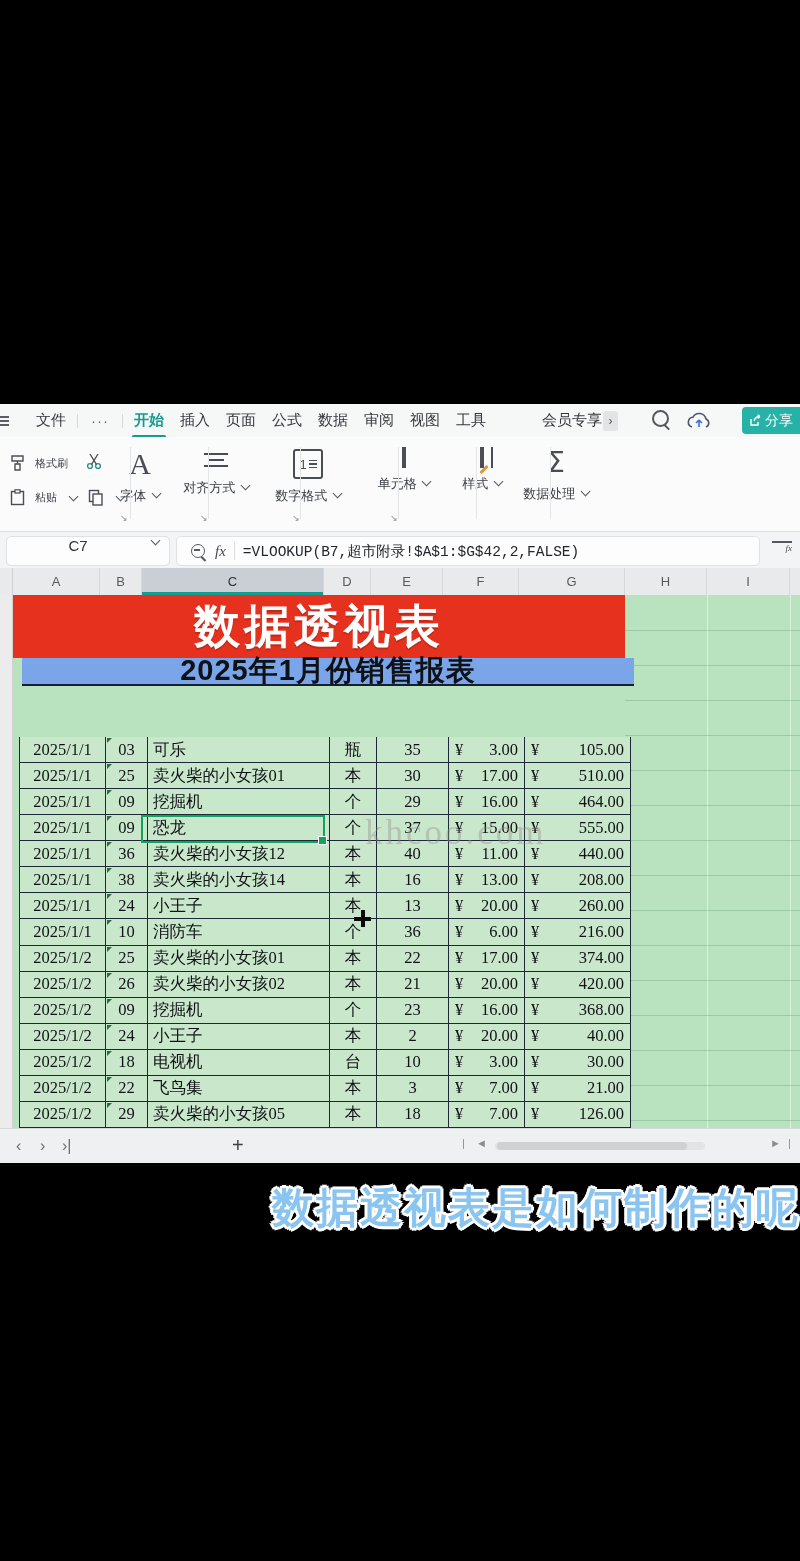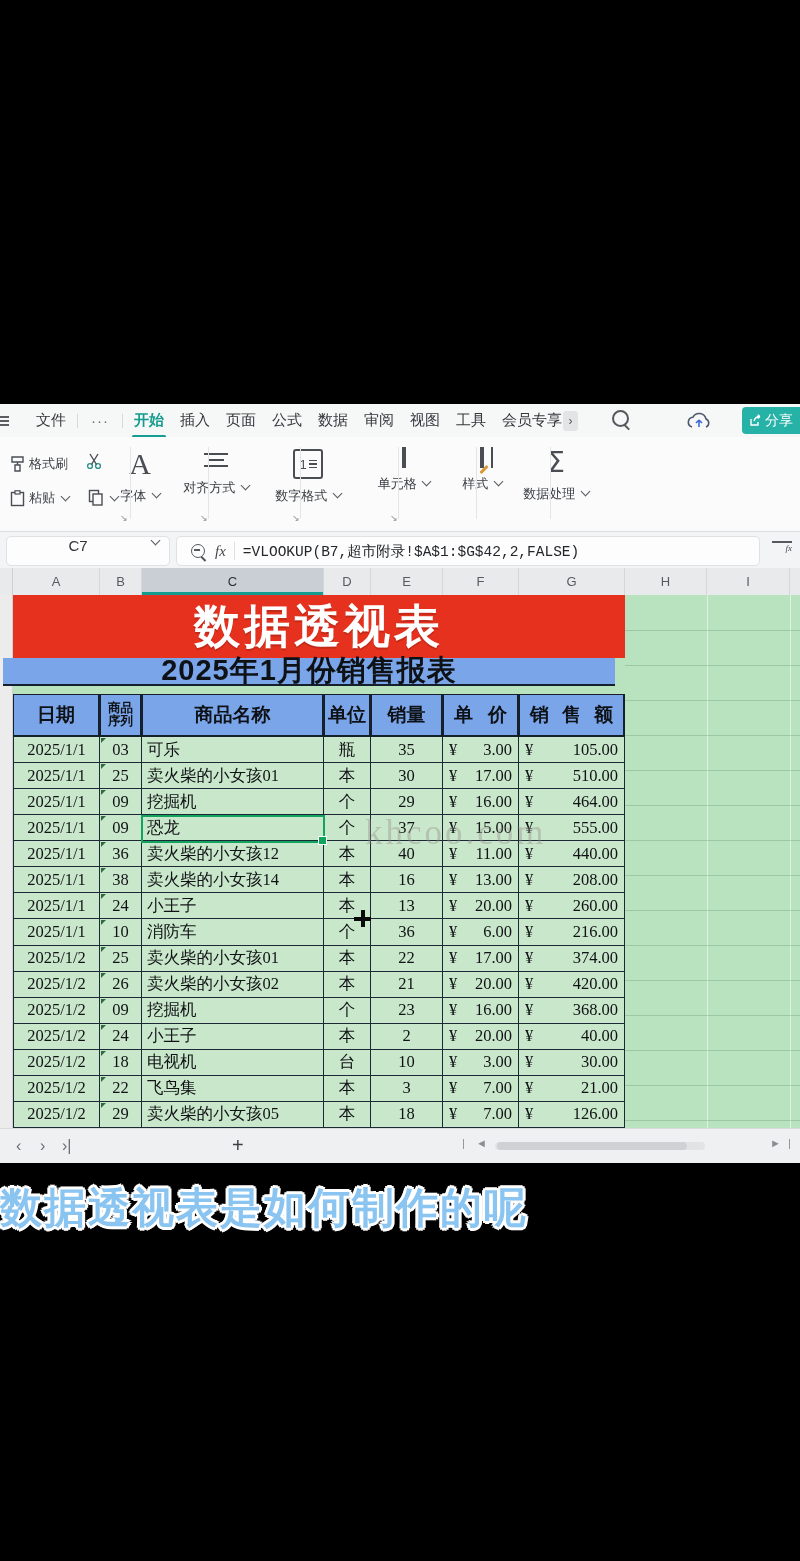--- a/index.html
+++ b/index.html
@@ -11,35 +11,35 @@
   .menubar{left:0;top:404px;width:800px;height:33px;background:#f6f7f7;border-bottom:1px solid #e2e3e4;
            display:flex;align-items:center;}
   .hamburger{position:absolute;left:-7px;top:10px;width:16px;height:12px;}
   .hamburger span{display:block;height:2px;background:#5a5e63;margin:2px 0;}
   .menu-items{display:flex;align-items:center;margin-left:28px;}
   .menu-item{font-size:15px;color:#34383d;padding:0 8px;white-space:nowrap;cursor:default;}
   .menu-item.dots{color:#6b6f74;letter-spacing:1px;padding:0 10px;}
   .menu-item.active{color:#169c90;font-weight:bold;position:relative;}
   .menu-item.active::after{content:"";position:absolute;left:6px;right:6px;bottom:-8px;height:3px;background:#169c90;border-radius:2px;}
   .menu-sep{width:1px;height:14px;background:#d7d8da;margin:0 3px;}
-  .menu-item.member{max-width:52px;overflow:hidden;}
+  .menu-item.member{max-width:52px;overflow:hidden;margin-left:40px;}
   .overflow-btn{width:15px;height:20px;border-radius:3px;background:#e3e4e6;color:#555;font-size:12px;
                 display:flex;align-items:center;justify-content:center;margin-left:1px;}
   .searchwrap{margin-left:34px;}
   .search-icon{width:13px;height:13px;border:2px solid #55595e;border-radius:50%;position:relative;display:inline-block;}
   .search-icon::after{content:"";position:absolute;left:11px;top:12px;width:7px;height:2px;background:#55595e;transform:rotate(45deg);transform-origin:0 0;}
   .cloudwrap{position:absolute;right:88px;top:8px;}
   .sharebtn{position:absolute;right:0;top:3px;width:58px;height:27px;background:#27b2a8;border-radius:4px 0 0 4px;
             color:#fff;font-size:14px;display:flex;align-items:center;justify-content:center;gap:3px;}
 
   
   .ribbon{left:0;top:437px;width:800px;height:94px;background:#fbfbfc;border-bottom:1px solid #dcdddf;}
   .rib-sep{position:absolute;top:10px;width:1px;height:72px;background:#e4e5e7;}
   .rib-launcher{position:absolute;font-size:9px;color:#8a8f94;}
-  .clip{position:absolute;left:10px;font-size:13px;color:#3a3e43;display:flex;align-items:center;gap:4px;}
+  .clip{position:absolute;left:10px;font-size:11px;color:#3a3e43;display:flex;align-items:center;gap:10px;}
   .icon-svg{display:inline-block;vertical-align:middle;}
   .chev{display:inline-block;width:6px;height:6px;border-right:1.5px solid #55595e;border-bottom:1.5px solid #55595e;
         transform:rotate(45deg);margin-left:3px;margin-bottom:3px;}
   .rib-group{position:absolute;top:12px;width:84px;display:flex;flex-direction:column;align-items:center;gap:8px;}
   .rib-group .glabel{font-size:13px;color:#3a3e43;white-space:nowrap;}
   .bigA{font-size:30px;color:#4a4e54;font-weight:400;line-height:30px;font-family:"Liberation Serif",serif;}
   .align-ic span{display:block;height:2px;background:#4a4e54;margin:4px auto;}
   .numfmt-ic{width:26px;height:26px;border:2px solid #4a4e54;border-radius:3px;color:#4a4e54;font-size:13px;
              display:flex;align-items:center;justify-content:center;gap:2px;}
   .numlines span{display:block;width:8px;height:1.5px;background:#4a4e54;margin:2px 0;}
@@ -79,33 +79,33 @@
 
   
   .sheet{left:0;top:595px;width:800px;height:533px;background:#b9e2bf;overflow:hidden;}
   .sheet .hline{position:absolute;left:625px;right:0;height:1px;background:rgba(120,170,130,.45);}
   .sheet .vline{position:absolute;top:0;bottom:0;width:1px;background:rgba(255,255,255,.55);}
   .rowsliver{position:absolute;left:0;top:0;width:13px;height:533px;background:#ececec;border-right:1px solid #cfd1d4;box-sizing:border-box;}
 
   .title-red{position:absolute;left:13px;top:0;width:612px;height:63px;background:#e5311d;
              display:flex;align-items:center;justify-content:center;}
   .title-red span{color:#fff;font-size:46px;font-weight:900;letter-spacing:4px;text-shadow:0 2px 0 rgba(0,0,0,.15);}
-  .title-blue{position:absolute;left:3px;top:63px;width:612px;height:28px;background:#7aa5e9;
+  .title-blue{position:absolute;left:22px;top:63px;width:612px;height:28px;background:#7aa5e9;
               display:flex;align-items:center;justify-content:center;border-bottom:2px solid #16202c;box-sizing:border-box;}
   .title-blue span{color:#0e1116;font-size:29px;font-weight:900;letter-spacing:1px;}
 
   .thead{position:absolute;left:13px;top:99px;width:612px;height:43px;display:grid;
          grid-template-columns:87px 42px 182px 47px 72px 76px 106px;box-sizing:border-box;}
   .th{background:#7aa5e9;border:1px solid #16202c;border-right-width:2px;border-bottom-width:2px;box-sizing:border-box;
       display:flex;align-items:center;justify-content:center;font-weight:bold;font-size:19px;color:#0e1116;}
   .th .two{font-size:12.5px;line-height:13px;text-align:center;font-weight:bold;}
   .th.spread{justify-content:space-between;padding:0 10px;}
 
   .tgrid{position:absolute;left:13px;top:142px;width:612px;display:grid;
-         grid-template-columns:87px 42px 182px 47px 72px 76px 106px;grid-auto-rows:26.07px;}
+         grid-template-columns:87px 42px 182px 47px 72px 76px 106px;grid-auto-rows:26.07px;padding-left:6px;}
   .td{background:#c9e7ca;border-right:1.6px solid #1c2836;border-bottom:1.6px solid #1c2836;box-sizing:border-box;
       display:flex;align-items:center;justify-content:center;font-size:16.5px;color:#101216;
       font-family:"Liberation Serif",serif;overflow:hidden;white-space:nowrap;position:relative;}
   .td.first{border-left:1.6px solid #1c2836;}
   .td.name{justify-content:flex-start;padding-left:5px;}
   .td.money{justify-content:space-between;padding:0 6px;}
   .td.colb::before{content:"";position:absolute;left:1px;top:1px;border-style:solid;border-width:5px 5px 0 0;
                    border-color:#2e6b3f transparent transparent transparent;}
 
   .selcell{position:absolute;left:141px;top:220px;width:184px;height:28px;border:2.5px solid #12a35f;box-sizing:border-box;}
@@ -121,21 +121,21 @@
   .tabbar{left:0;top:1128px;width:800px;height:34px;background:#eff0f1;border-top:1px solid #d8d9db;}
   .nav-ar{position:absolute;top:0;height:34px;display:flex;align-items:center;color:#6b6f74;font-size:16px;}
   .sheettab{position:absolute;left:92px;top:0;height:34px;background:#fff;padding:0 14px;display:flex;align-items:center;
             font-size:15px;font-weight:bold;color:#169c90;}
   .addsheet{position:absolute;left:232px;top:5px;font-size:20px;color:#3c4045;}
   .hscroll{position:absolute;left:495px;top:13px;width:210px;height:8px;background:#e2e3e5;border-radius:4px;}
   .hscroll .thumb{position:absolute;left:2px;top:0;width:190px;height:8px;background:#cfd1d4;border-radius:4px;}
   .scr-mark{position:absolute;top:8px;color:#8a8e93;font-size:11px;}
 
   
-  .caption{left:0;top:1180px;width:800px;text-align:left;font-size:42px;font-weight:900;color:#8ac4f0;letter-spacing:2px;
+  .caption{left:0;top:1180px;width:800px;text-align:right;font-size:42px;font-weight:900;color:#8ac4f0;letter-spacing:2px;
            text-shadow:-2px -2px 0 #fff,2px -2px 0 #fff,-2px 2px 0 #fff,2px 2px 0 #fff,0 -3px 0 #fff,0 3px 0 #fff,-3px 0 0 #fff,3px 0 0 #fff;}
 </style>
 </head>
 <body>
 
 <div class="stage">
 
   <div class="abs menubar">
     <div class="hamburger">
         <span></span>
@@ -299,38 +299,20 @@
       </div>
     <div class="rowsliver"></div>
 
     <div class="title-red">
       <span>数据透视表</span>
     </div>
     <div class="title-blue">
       <span>2025年1月份销售报表</span>
     </div>
 
-    <div class="thead" id="tHead">
-        <div class="th">日期</div>
-        <div class="th">
-          <span class="two">商品<br>序列</span>
-        </div>
-        <div class="th">商品名称</div>
-        <div class="th">单位</div>
-        <div class="th">销量</div>
-        <div class="th spread">
-          <span>单</span>
-          <span>价</span>
-        </div>
-        <div class="th spread">
-          <span>销</span>
-          <span>售</span>
-          <span>额</span>
-        </div>
-      </div>
     <div class="tgrid" id="tGrid">
         <div class="td first">2025/1/1</div>
         <div class="td colb">03</div>
         <div class="td name">可乐</div>
         <div class="td">瓶</div>
         <div class="td">35</div>
         <div class="td money">
           <span>¥</span>
           <span>3.00</span>
         </div>

